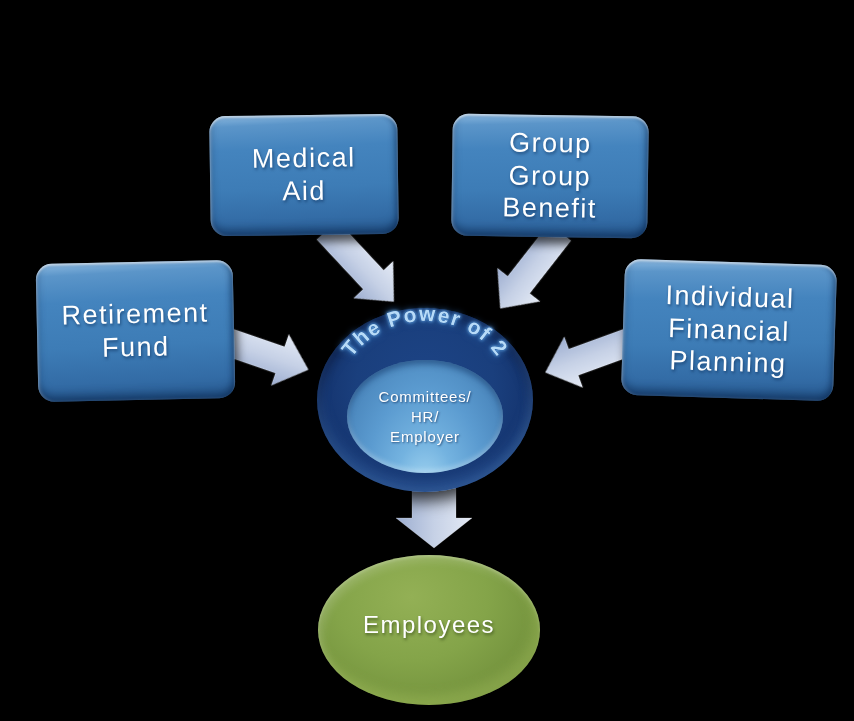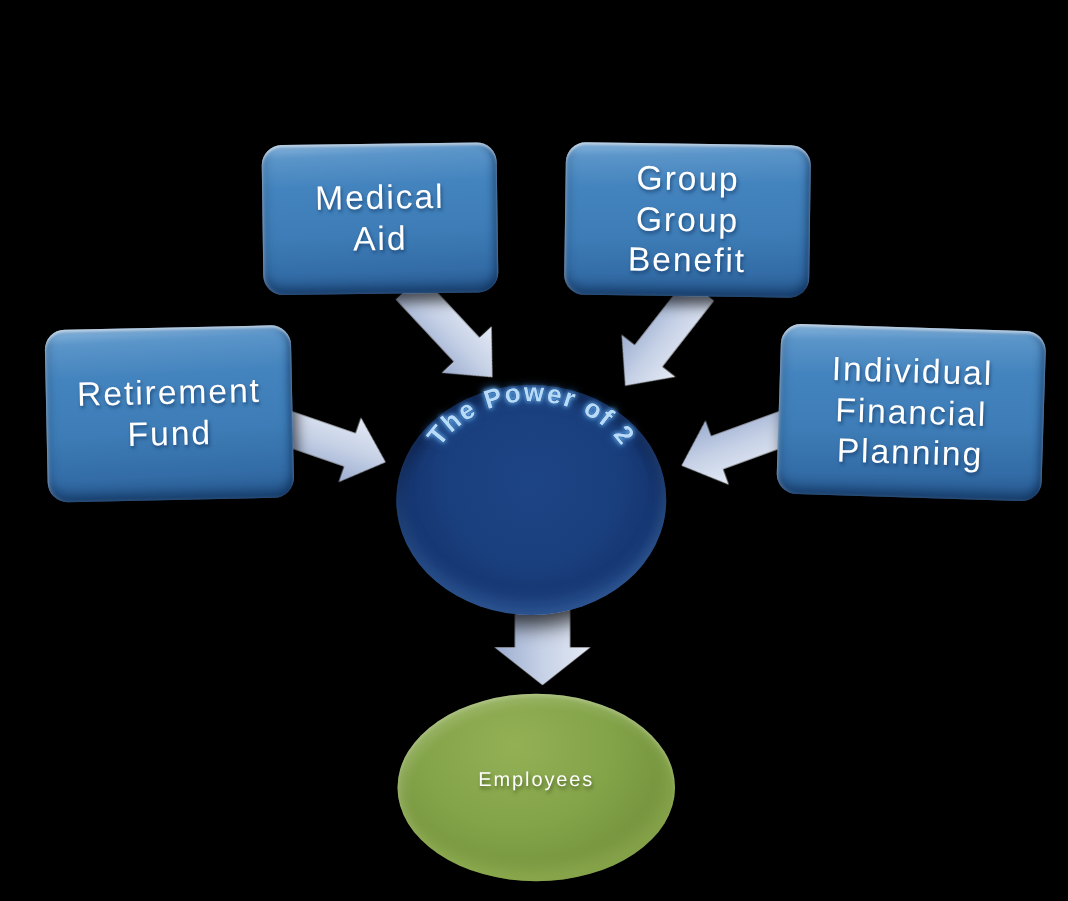--- a/index.html
+++ b/index.html
@@ -118,21 +118,21 @@
       inset -6px -9px 12px rgba(190,215,110,0.30),
       inset 4px 6px 9px rgba(255,255,255,0.16),
       inset 0 2px 3px rgba(255,255,255,0.2),
       0 10px 16px rgba(0,0,0,0.7);
     display: flex;
     align-items: center;
     justify-content: center;
     padding-bottom: 10px;
     box-sizing: border-box;
     color: #ffffff;
-    font-size: 16px;
+    font-size: 24px;
     letter-spacing: 1.5px;
     text-shadow: 1px 2px 3px rgba(40,58,15,0.6);
   }
 </style>
 </head>
 <body>
 
 <div id="canvas">
 
   <svg id="arrow-layer" width="854" height="721" viewBox="0 0 854 721">
@@ -167,20 +167,25 @@
   </div>
 
   <div class="box" id="box-individual">
     <div>Individual</div>
     <div>Financial</div>
     <div>Planning</div>
   </div>
 
   <div class="hub-ring"></div>
 
+  <div class="hub-inner">
+    <div>Committees/</div>
+    <div>HR/</div>
+    <div>Employer</div>
+  </div>
 
   <svg id="hub-arc" width="216" height="130" viewBox="0 0 216 130">
     <defs>
       <path id="arcpath" d="M 33.5 60 A 86 78 0 0 1 182.5 60" fill="none"></path>
     </defs>
     <text>
       <textPath href="#arcpath" startOffset="50%" text-anchor="middle">The Power of 2</textPath>
     </text>
   </svg>
 

